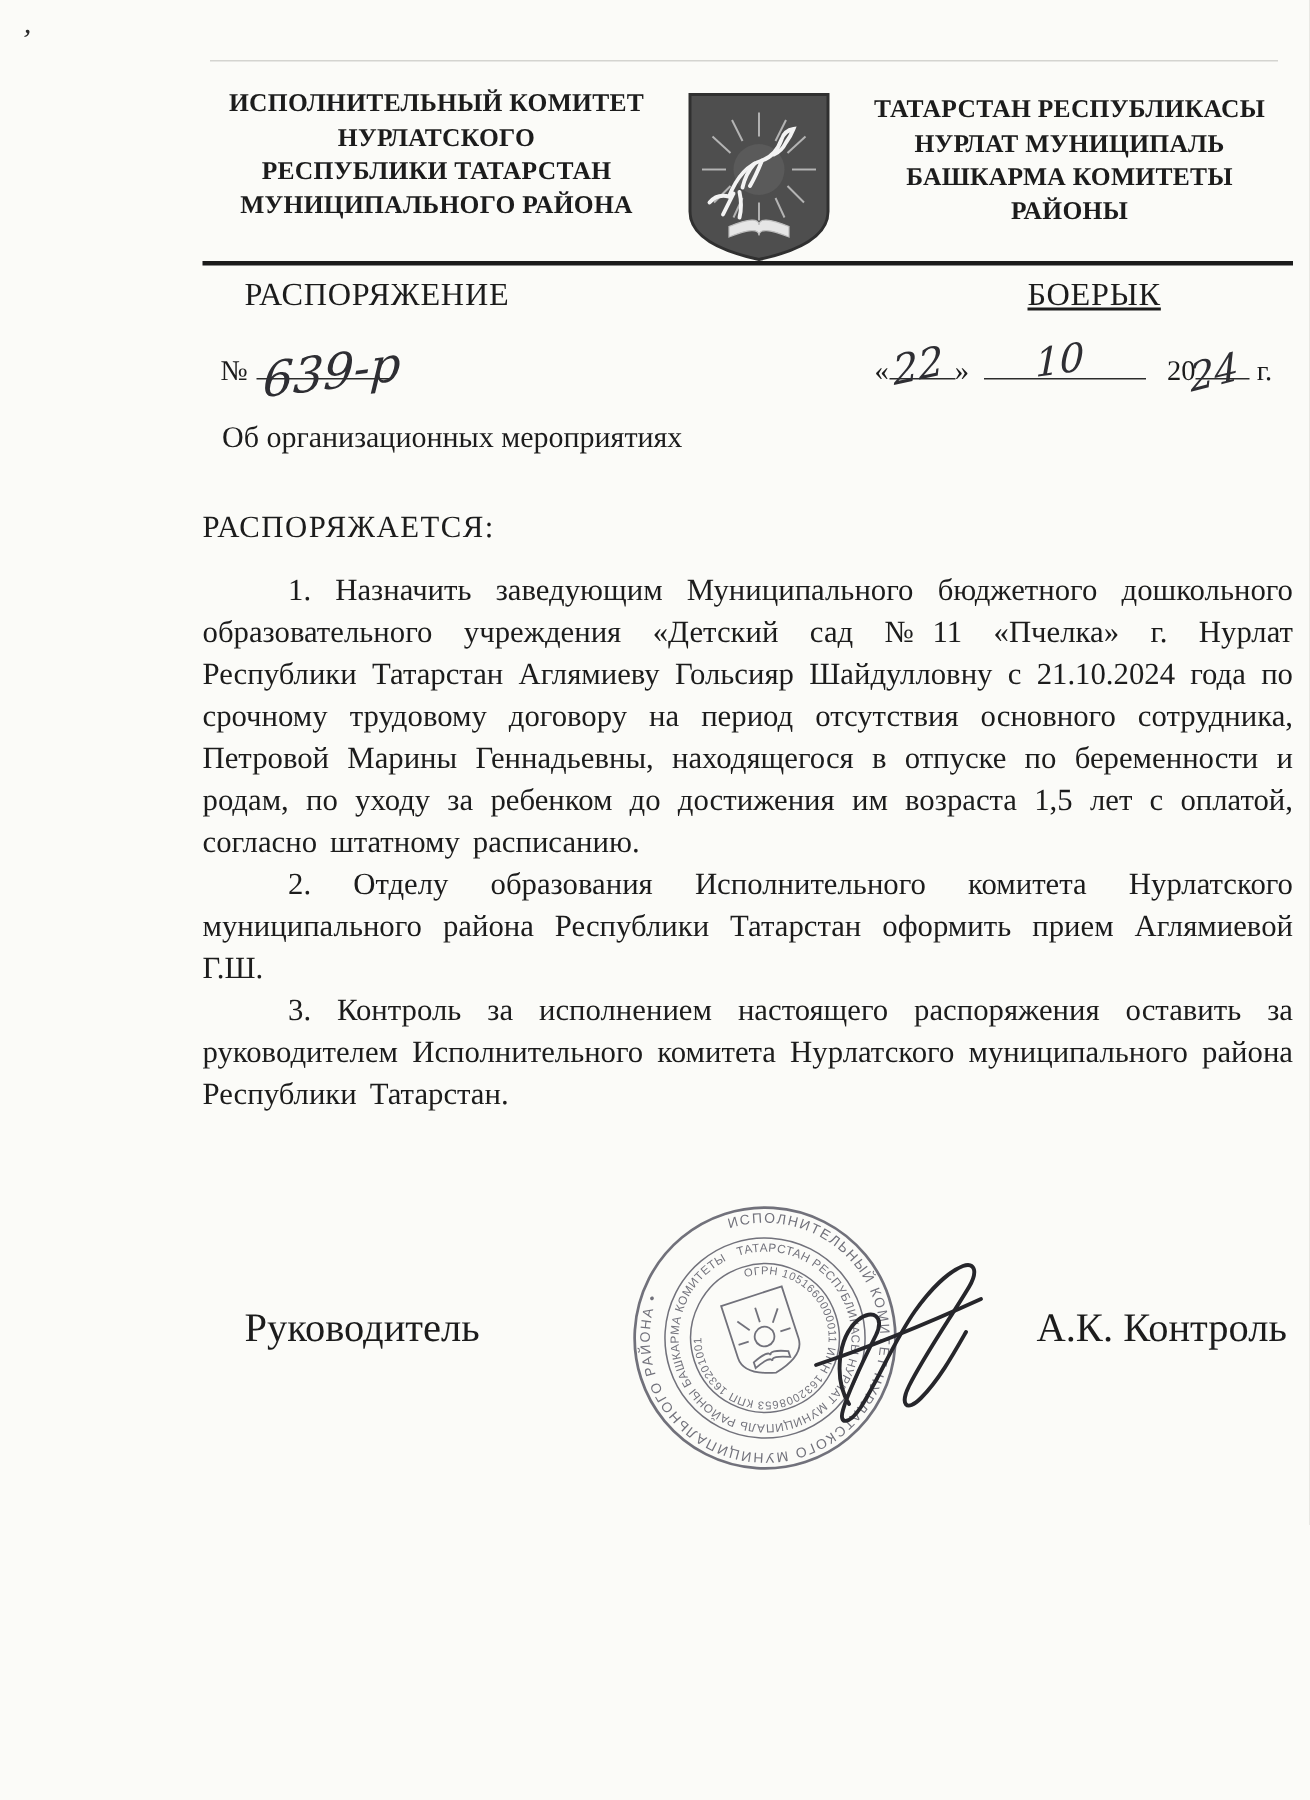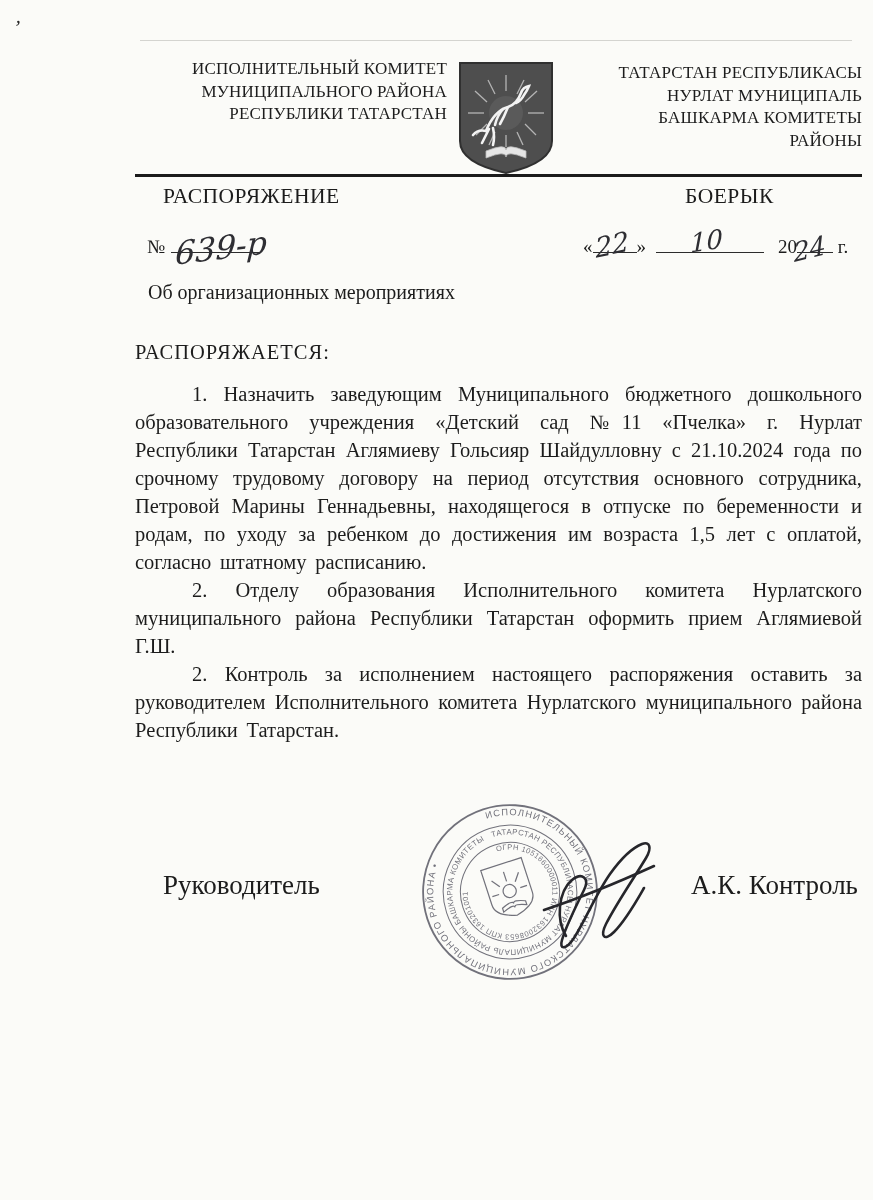--- a/index.html
+++ b/index.html
@@ -20,34 +20,34 @@
   .top-faint-line{
     position:absolute;top:40px;left:140px;width:712px;height:1px;
     background:#d4d4d0;
   }
   
   .letterhead{
     position:absolute;top:58px;left:135px;width:727px;
     display:flex;justify-content:space-between;align-items:flex-start;
   }
   .org{
-    font-weight:normal;font-size:17px;line-height:22.5px;
-    text-align:right;letter-spacing:.2px;
+    font-weight:bold;font-size:17px;line-height:22.5px;
+    text-align:center;letter-spacing:.2px;
   }
   .org-left{width:312px;}
   .org-right{width:298px;padding-top:4px;}
   .emblem{width:100px;height:115px;margin-top:3px;}
   .rule{
     position:absolute;top:174px;left:135px;width:727px;height:3px;
     background:#1b1b1b;
   }
   
   .doctype-row{position:absolute;top:184px;left:135px;width:727px;height:26px;text-align:right;}
   .doctype-ru{position:absolute;left:28px;font-size:21.5px;letter-spacing:.5px;}
-  .doctype-tat{position:absolute;left:550px;font-size:21.5px;letter-spacing:.5px;}
+  .doctype-tat{position:absolute;left:550px;font-size:21.5px;letter-spacing:.5px;text-decoration:underline;}
   
   .numdate-row{position:absolute;top:222px;left:135px;width:727px;height:48px;font-size:19px;}
   .num-group{position:absolute;left:12px;top:10px;white-space:nowrap;}
   .date-group{position:absolute;left:448px;top:10px;white-space:nowrap;}
   .write-line{
     position:relative;display:inline-block;vertical-align:baseline;
     border-bottom:1.8px solid #2c2c2c;height:20px;
   }
   .num-line{width:90px;margin-left:6px;}
   .day-line{width:44px;}
@@ -84,22 +84,23 @@
 <body>
 
 <div id="page">
 
   <div class="corner-mark">’</div>
   <div class="top-faint-line"></div>
 
   <header class="letterhead">
     <div class="org org-left">
       <div>ИСПОЛНИТЕЛЬНЫЙ КОМИТЕТ</div>
+      <div>НУРЛАТСКОГО</div>
+      <div>РЕСПУБЛИКИ  ТАТАРСТАН</div>
       <div>МУНИЦИПАЛЬНОГО РАЙОНА</div>
-      <div>РЕСПУБЛИКИ  ТАТАРСТАН</div>
     </div>
 
     <div class="emblem">
       <svg viewBox="0 0 100 115" width="100" height="115" aria-hidden="true">
         <path d="M4,2 H96 V80 Q96,102 50,112 Q4,102 4,80 Z" fill="#4e4e4e" stroke="#303030" stroke-width="2"></path>
         <g stroke="#c6c6c6" stroke-width="1.3" opacity="0.85">
           <line x1="50" y1="30" x2="50" y2="14"></line>
             <line x1="61" y1="33" x2="68" y2="19"></line>
           <line x1="69" y1="41" x2="81" y2="30"></line>
             <line x1="72" y1="52" x2="88" y2="52"></line>
@@ -148,21 +149,21 @@
       <span>«</span><span class="write-line day-line"><span class="hand hand-day">22</span></span><span>»</span><span class="write-line month-line"><span class="hand hand-month">10</span></span><span>20</span><span class="write-line year-line"><span class="hand hand-year">24</span></span>&nbsp;<span>г.</span>
     </div>
   </div>
 
   <div class="subject">Об организационных мероприятиях</div>
 
   <main class="body">
     <div class="resolves">РАСПОРЯЖАЕТСЯ:</div>
     <p class="para">1. Назначить заведующим Муниципального бюджетного дошкольного образовательного учреждения «Детский сад №11 «Пчелка» г. Нурлат Республики Татарстан Аглямиеву Гольсияр Шайдулловну с 21.10.2024 года по срочному трудовому договору на период отсутствия основного сотрудника, Петровой Марины Геннадьевны, находящегося в отпуске по беременности и родам, по уходу за ребенком до достижения им возраста 1,5 лет с оплатой, согласно штатному расписанию.</p>
     <p class="para">2. Отделу образования Исполнительного комитета Нурлатского муниципального района Республики Татарстан оформить прием Аглямиевой Г.Ш.</p>
-    <p class="para">2. Контроль за исполнением настоящего распоряжения оставить за руководителем Исполнительного комитета Нурлатского муниципального района Республики Татарстан.</p>
+    <p class="para">3. Контроль за исполнением настоящего распоряжения оставить за руководителем Исполнительного комитета Нурлатского муниципального района Республики Татарстан.</p>
   </main>
 
   <div class="sig-row">
     <span class="sig-title">Руководитель</span>
     <span class="sig-name">А.К. Контроль</span>
   </div>
 
   <svg class="stamp" viewBox="0 0 190 190" aria-hidden="true">
     <g transform="rotate(-18 95 95)" fill="none" stroke="#5f5f6a">
       <circle cx="95" cy="95" r="86" stroke-width="1.8"></circle>

